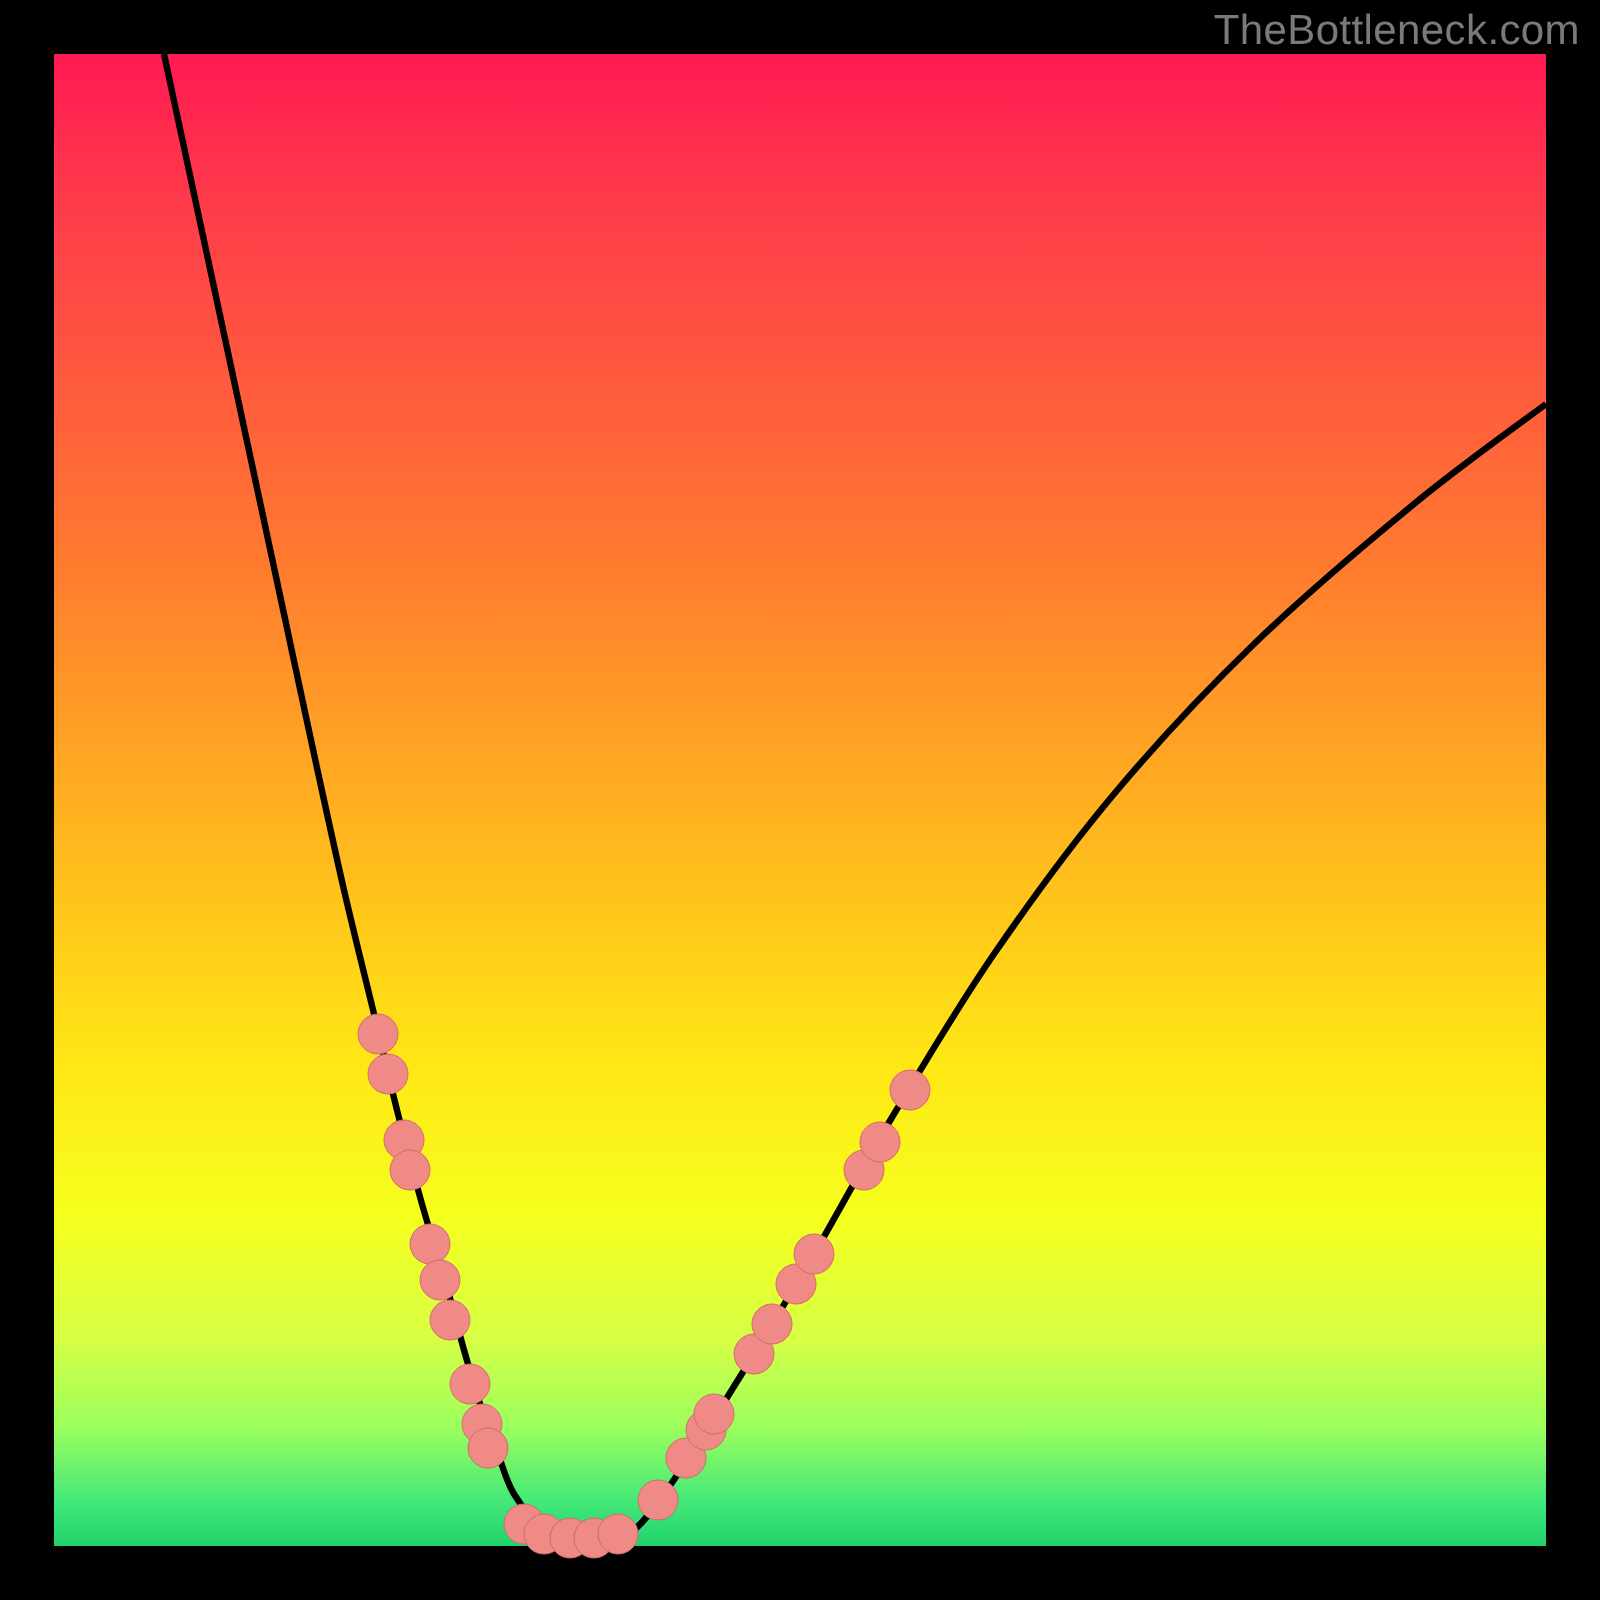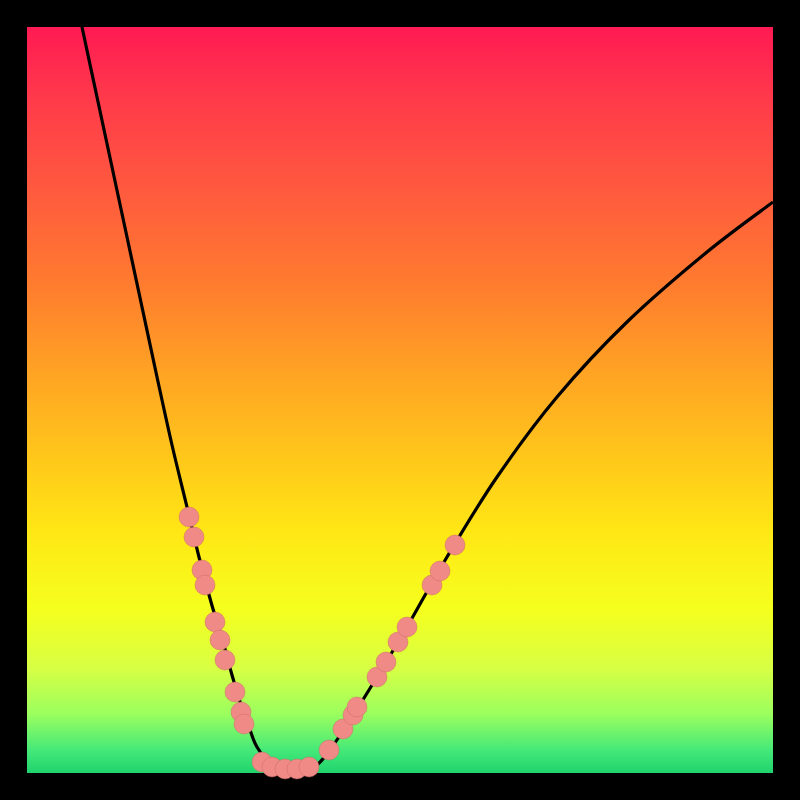--- a/index.html
+++ b/index.html
@@ -94,13 +94,14 @@
           <circle cx="350" cy="650" r="10" class="dot"></circle>
           <circle cx="359" cy="635" r="10" class="dot"></circle>
           <circle cx="371" cy="615" r="10" class="dot"></circle>
           <circle cx="380" cy="600" r="10" class="dot"></circle>
           <circle cx="405" cy="558" r="10" class="dot"></circle>
           <circle cx="413" cy="544" r="10" class="dot"></circle>
           <circle cx="428" cy="518" r="10" class="dot"></circle>
         </g>
     </svg>
   </div>
+  <div class="watermark">TheBottleneck.com</div>
 </div>
 
 </body></html>

